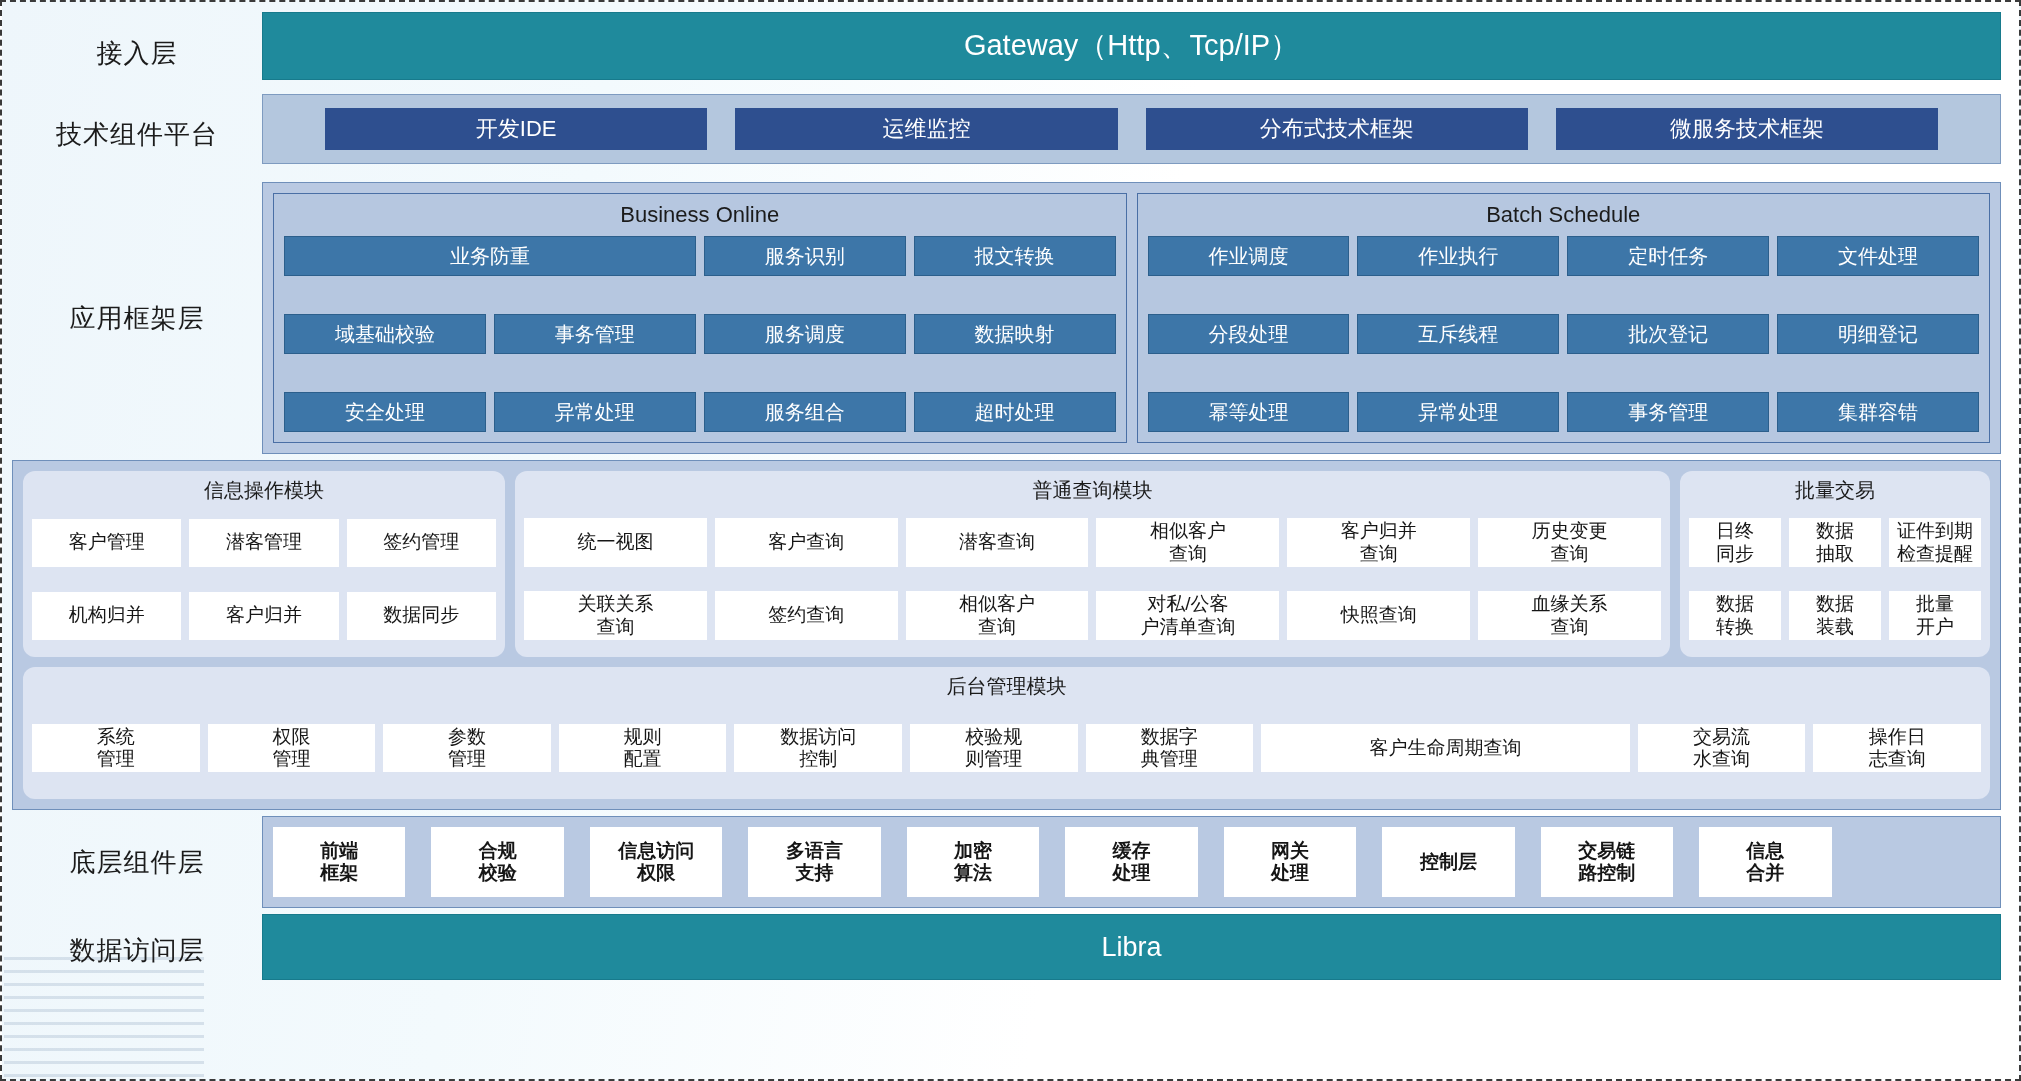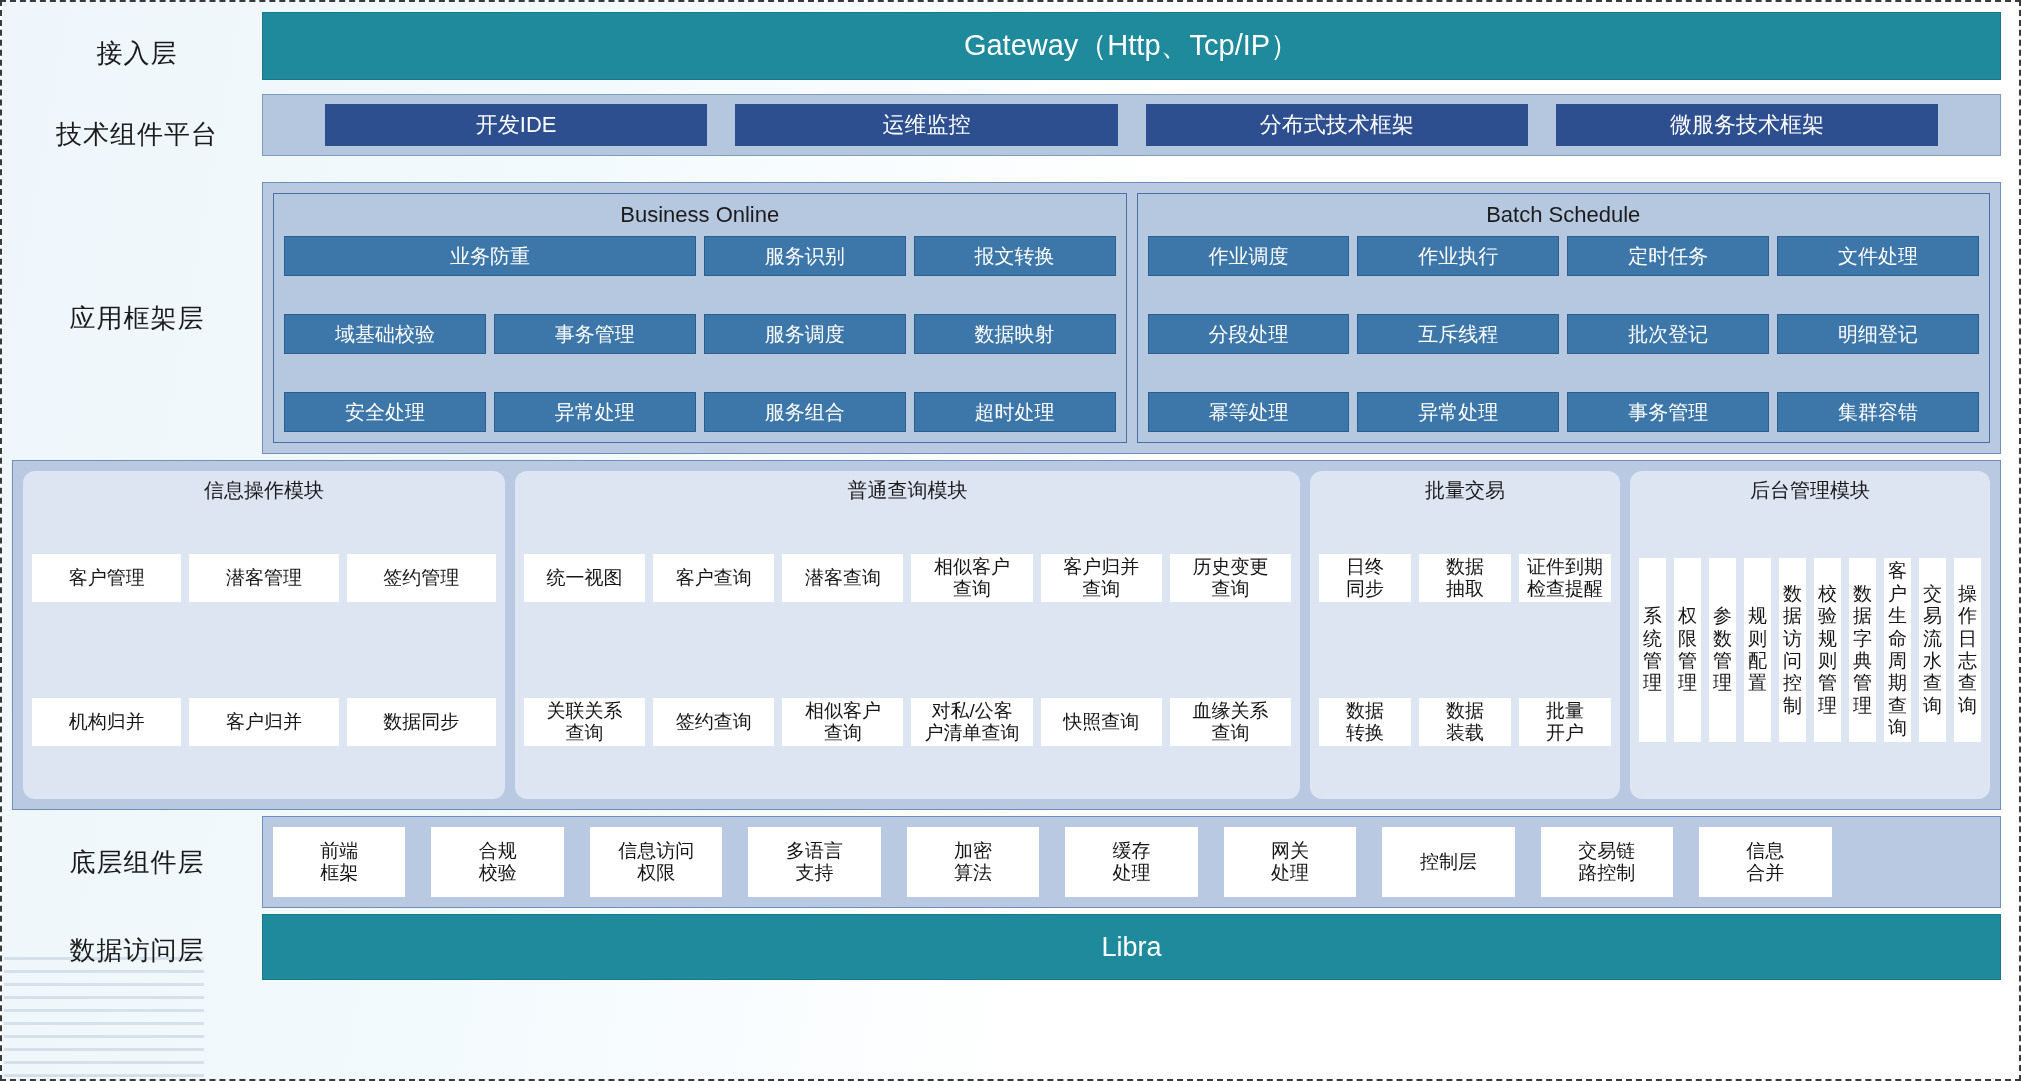--- a/index.html
+++ b/index.html
@@ -58,21 +58,21 @@
   }
 
   
   .techbar {
     flex: 1;
     background: #b4c7de;
     border: 1px solid #7e9bc0;
     display: flex; align-items: center; justify-content: space-between;
     gap: 28px;
     padding: 12px 62px;
-    height: 62px;
+    height: 70px;
   }
   .techchip {
     flex: 1;
     background: #2e4f8f;
     color: #ffffff;
     font-size: 22px;
     height: 42px;
     display: flex; align-items: center; justify-content: center;
   }
 
@@ -107,21 +107,21 @@
     display: flex; align-items: center; justify-content: center;
     white-space: nowrap;
   }
 
   
   .bizpanel {
     flex: 1;
     background: #b9c9e2;
     border: 1px solid #6f8fba;
     padding: 10px;
-    display: flex; flex-direction: row; gap: 10px;
+    display: flex; flex-direction: column; gap: 10px;
   }
   .bizrow { display: flex; gap: 10px; }
   .modbox {
     background: #dde4f2;
     border-radius: 12px;
     padding: 6px 9px 9px;
     display: flex; flex-direction: column;
   }
   .modtitle {
     text-align: center;
@@ -144,20 +144,21 @@
   
   .compbar {
     flex: 1;
     background: #b9c9e2;
     border: 1px solid #6f8fba;
     padding: 10px;
     display: grid;
     grid-template-columns: repeat(11, 1fr);
     gap: 26px;
     align-items: stretch;
+    font-weight: bold;
   }
   .compcell {
     background: #ffffff;
     color: #161616;
     font-size: 19px;
     line-height: 1.18;
     display: flex; align-items: center; justify-content: center;
     text-align: center;
     white-space: pre-line;
     min-height: 54px;

